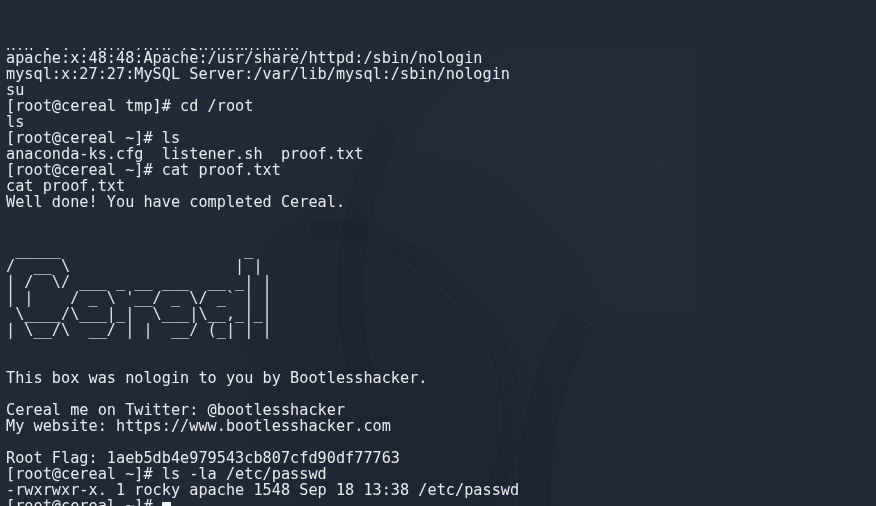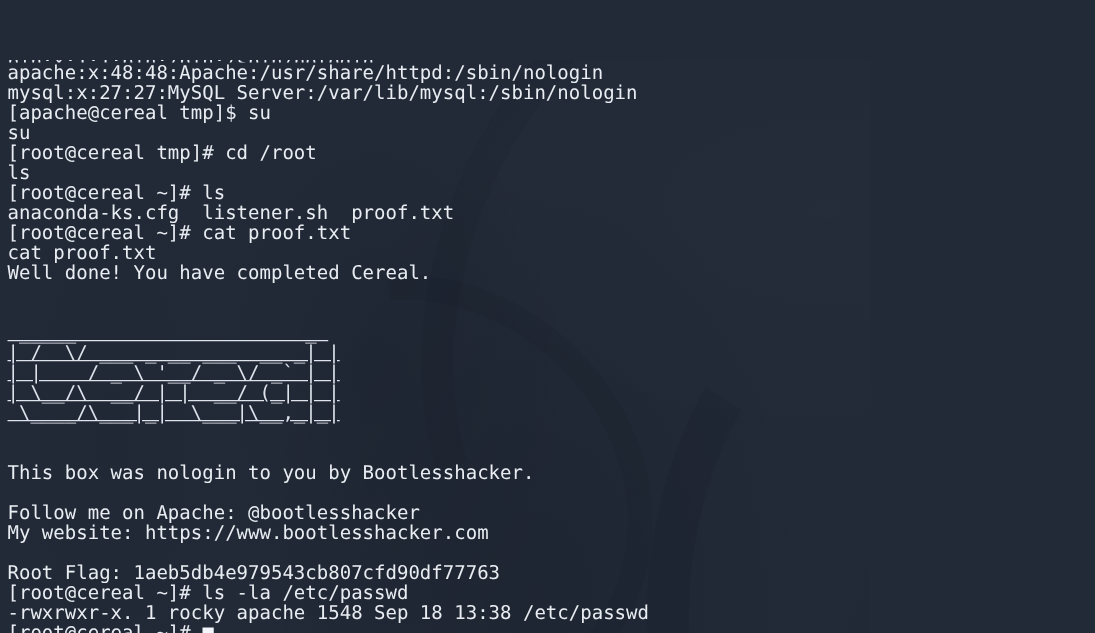--- a/index.html
+++ b/index.html
@@ -74,21 +74,20 @@
     height: 9px;
     line-height: 16px;
     overflow: hidden;
     margin-top: -7px;
   }
   .line.blank {
     color: transparent;
   }
   .art {
     color: #dfe4ec;
-    text-decoration: underline;
   }
   .cursor-line {
     position: relative;
   }
   .cursor {
     display: inline-block;
     width: 9px;
     height: 15px;
     background: #f2f5f9;
     vertical-align: text-bottom;
@@ -103,43 +102,43 @@
   <div class="wall wall-a"></div>
   <div class="wall wall-b"></div>
   <div class="wall wall-c"></div>
 
   <div class="screen">
 
     <div class="line clip-top">bin:x:1:1:bin:/bin:/sbin/nologin</div>
 
     <div class="line">apache:x:48:48:Apache:/usr/share/httpd:/sbin/nologin</div>
     <div class="line">mysql:x:27:27:MySQL Server:/var/lib/mysql:/sbin/nologin</div>
-    <div class="line">[apache@cereal tmp]$ su</div>
     <div class="line">su</div>
     <div class="line">[root@cereal tmp]# cd /root</div>
     <div class="line">ls</div>
     <div class="line">[root@cereal ~]# ls</div>
     <div class="line">anaconda-ks.cfg  listener.sh  proof.txt</div>
     <div class="line">[root@cereal ~]# cat proof.txt</div>
     <div class="line">cat proof.txt</div>
     <div class="line">Well done! You have completed Cereal.</div>
     <div class="line blank"></div>
     <div class="line blank"></div>
 
     <div class="line art"> _____                    _ </div>
+    <div class="line art">/  __ \                  | |</div>
     <div class="line art">| /  \/ ___ _ __ ___  __ _| |</div>
     <div class="line art">| |    / _ \ '__/ _ \/ _` | |</div>
+    <div class="line art"> \____/\___|_|  \___|\__,_|_|</div>
     <div class="line art">| \__/\  __/ | |  __/ (_| | |</div>
-    <div class="line art"> \____/\___|_|  \___|\__,_|_|</div>
 
     <div class="line blank"></div>
     <div class="line blank"></div>
     <div class="line">This box was nologin to you by Bootlesshacker.</div>
     <div class="line blank"></div>
-    <div class="line">Follow me on Apache: @bootlesshacker</div>
+    <div class="line">Cereal me on Twitter: @bootlesshacker</div>
     <div class="line">My website: https://www.bootlesshacker.com</div>
     <div class="line blank"></div>
     <div class="line">Root Flag: 1aeb5db4e979543cb807cfd90df77763</div>
     <div class="line">[root@cereal ~]# ls -la /etc/passwd</div>
     <div class="line">-rwxrwxr-x. 1 rocky apache 1548 Sep 18 13:38 /etc/passwd</div>
 
     <div class="line cursor-line"><span>[root@cereal ~]# </span><span class="cursor"></span></div>
 
   </div>
 </div>

